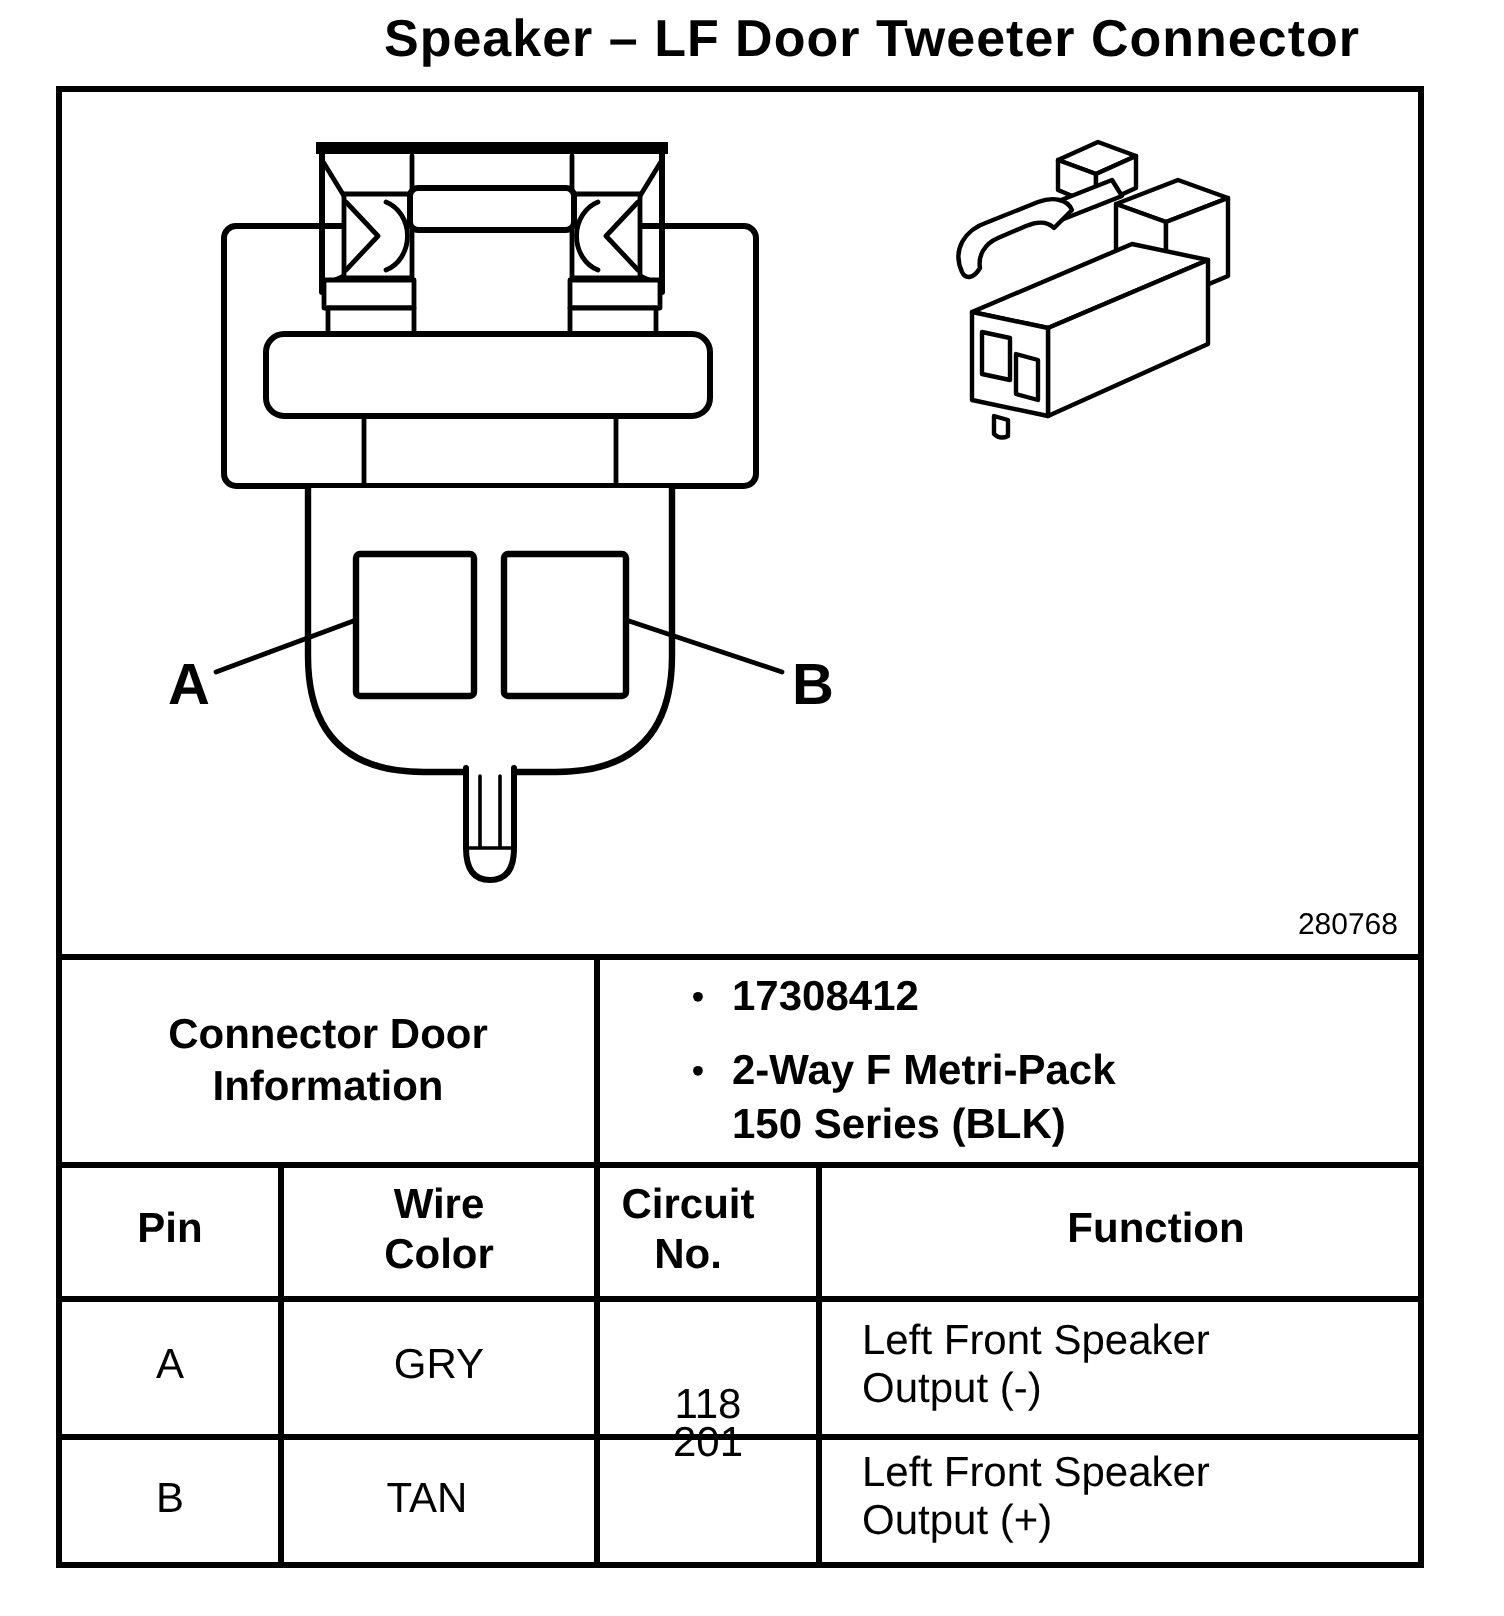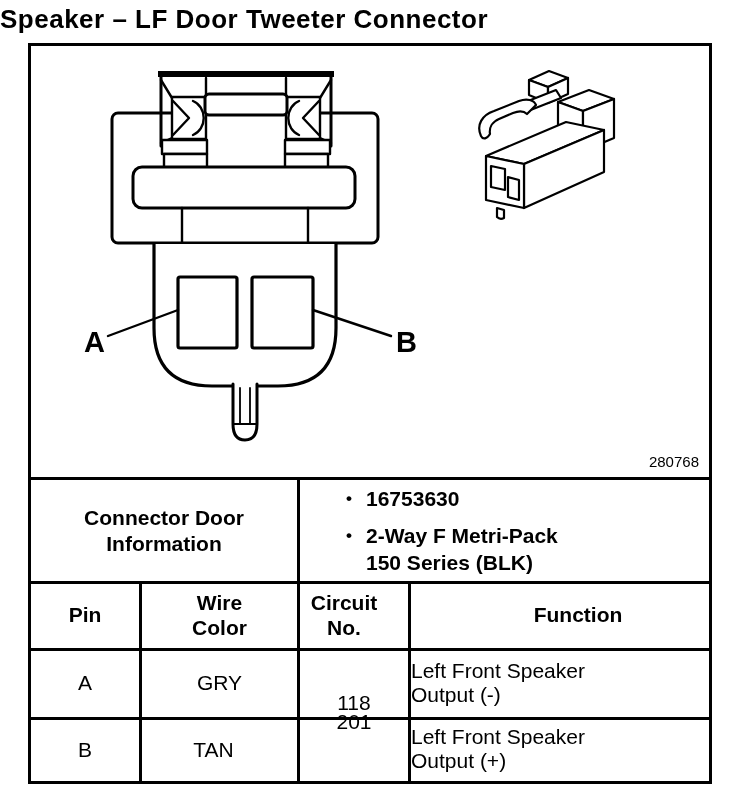--- a/index.html
+++ b/index.html
@@ -3,35 +3,35 @@
 <meta charset="utf-8">
 <style>
   html,body{margin:0;padding:0;}
   body{
     width:752px;height:808px;background:#ffffff;color:#000;
     font-family:"Liberation Sans", sans-serif;
     position:relative;overflow:hidden;
   }
   .page-title{
     position:absolute;top:4px;left:0;width:680px;
-    text-align:left;font-size:26px;font-weight:bold;letter-spacing:.5px;
+    text-align:right;font-size:26px;font-weight:bold;letter-spacing:.5px;
   }
   .frame{
     position:absolute;left:28px;top:43px;width:678px;height:735px;
     border:3px solid #000;
   }
   .hline{position:absolute;left:0;width:678px;height:3px;background:#000;}
   .vline{position:absolute;width:3px;background:#000;}
   .cell{
     position:absolute;display:flex;align-items:center;justify-content:center;
     font-size:21px;text-align:center;line-height:25px;white-space:pre-line;
   }
   .cell.bold{font-weight:bold;}
   .cell.left{justify-content:flex-start;text-align:left;}
-  .fn{padding-left:0;line-height:24px;}
+  .fn{padding-left:20px;line-height:24px;}
   .partinfo-label span{display:block;max-width:200px;line-height:26px;}
   .bullets{
     position:absolute;display:flex;flex-direction:column;justify-content:center;
     padding-left:46px;font-weight:bold;font-size:21px;line-height:27px;
   }
   .bullet-row{display:flex;align-items:flex-start;white-space:pre-line;}
   .bullet-row + .bullet-row{margin-top:10px;}
   .bullet-glyph{width:20px;flex:0 0 20px;font-size:17px;line-height:27px;}
   svg{position:absolute;left:0;top:0;}
   svg text{font-family:"Liberation Sans", sans-serif;}
@@ -125,21 +125,21 @@
   <div class="vline" style="left:266px;top:431px;height:304px"></div>
   <div class="vline" style="left:108px;top:535px;height:200px"></div>
   <div class="vline" style="left:377px;top:535px;height:200px"></div>
 
   <div class="cell bold partinfo-label" style="left:0;top:434px;width:266px;height:101px">
     <span>Connector Door Information</span>
   </div>
   <div class="bullets" style="left:269px;top:434px;width:409px;height:101px">
     <div class="bullet-row">
       <span class="bullet-glyph">•</span>
-      <span>16753630</span>
+      <span>17308412</span>
     </div>
     <div class="bullet-row">
       <span class="bullet-glyph">•</span>
       <span>2-Way F Metri-Pack
 150 Series (BLK)</span>
     </div>
   </div>
 
   <div class="cell bold" style="left:0;top:538px;width:108px;height:61px">Pin</div>
   <div class="cell bold" style="left:111px;top:538px;width:155px;height:61px">Wire

